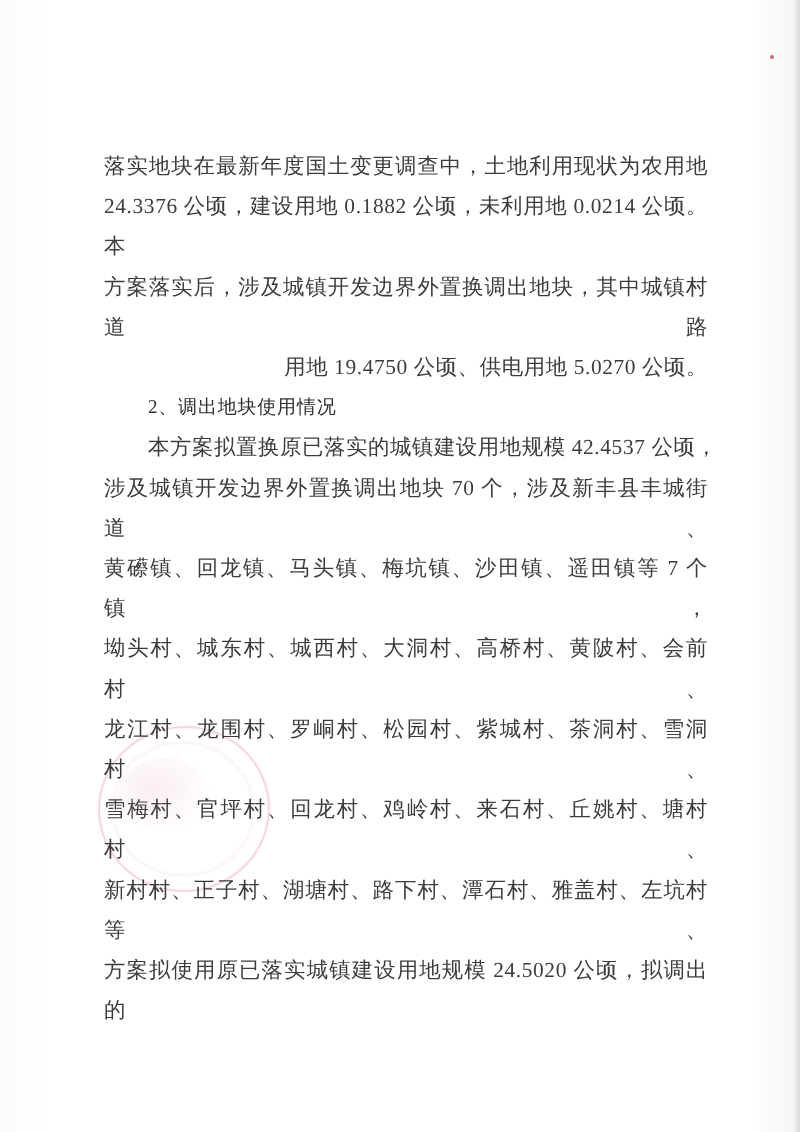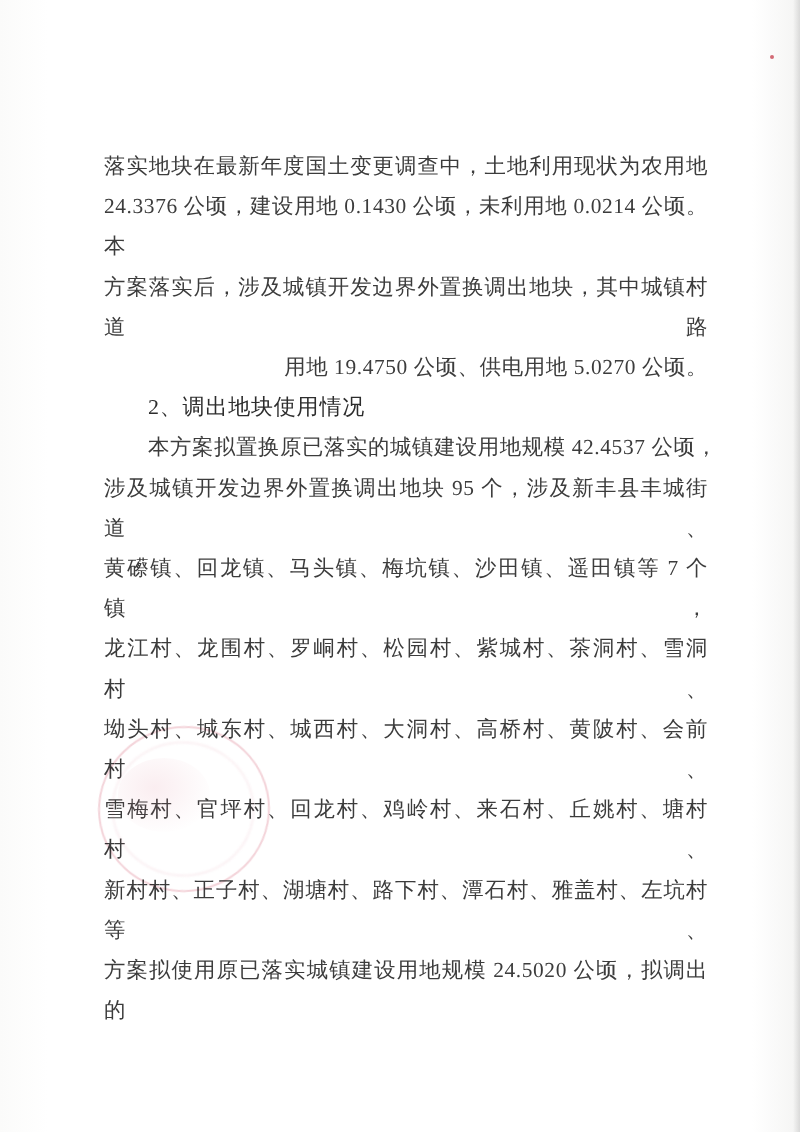--- a/index.html
+++ b/index.html
@@ -68,21 +68,21 @@
   }
 
   .line.justified {
     white-space: normal;
     text-align: justify;
     text-align-last: justify;
   }
 
   .heading {
     color: #222222;
-    font-size: 22px;
+    font-size: 19px;
     line-height: 40.2px;
     letter-spacing: 0.8px;
     padding-left: 44px;
     font-weight: 500;
     white-space: nowrap;
     opacity: 0.95;
   }
 
   
   .seal {
@@ -140,31 +140,31 @@
 <body>
 
 <div class="page">
 
   <div class="paper-tone"></div>
   <div class="edge-right"></div>
 
   <div class="doc-body">
 
     <div class="line justified">落实地块在最新年度国土变更调查中，土地利用现状为农用地</div>
-    <div class="line justified">24.3376 公顷，建设用地 0.1430 公顷，未利用地 0.0214 公顷。本</div>
+    <div class="line justified">24.3376 公顷，建设用地 0.1882 公顷，未利用地 0.0214 公顷。本</div>
     <div class="line justified">方案落实后，涉及城镇开发边界外置换调出地块，其中城镇村道路</div>
     <div class="line">用地 19.4750 公顷、供电用地 5.0270 公顷。</div>
 
     <div class="heading">2、调出地块使用情况</div>
 
     <div class="line indent-2">本方案拟置换原已落实的城镇建设用地规模 42.4537 公顷，</div>
-    <div class="line justified">涉及城镇开发边界外置换调出地块 95 个，涉及新丰县丰城街道、</div>
+    <div class="line justified">涉及城镇开发边界外置换调出地块 70 个，涉及新丰县丰城街道、</div>
     <div class="line justified">黄礤镇、回龙镇、马头镇、梅坑镇、沙田镇、遥田镇等 7 个镇，</div>
+    <div class="line justified">坳头村、城东村、城西村、大洞村、高桥村、黄陂村、会前村、</div>
     <div class="line justified">龙江村、龙围村、罗峒村、松园村、紫城村、茶洞村、雪洞村、</div>
-    <div class="line justified">坳头村、城东村、城西村、大洞村、高桥村、黄陂村、会前村、</div>
     <div class="line justified">雪梅村、官坪村、回龙村、鸡岭村、来石村、丘姚村、塘村村、</div>
     <div class="line justified">新村村、正子村、湖塘村、路下村、潭石村、雅盖村、左坑村等、</div>
     <div class="line justified">方案拟使用原已落实城镇建设用地规模 24.5020 公顷，拟调出的</div>
 
   </div>
 
   <div class="seal"></div>
   <div class="seal-inner"></div>
   <div class="seal-smudge"></div>
   <div class="red-speck"></div>

